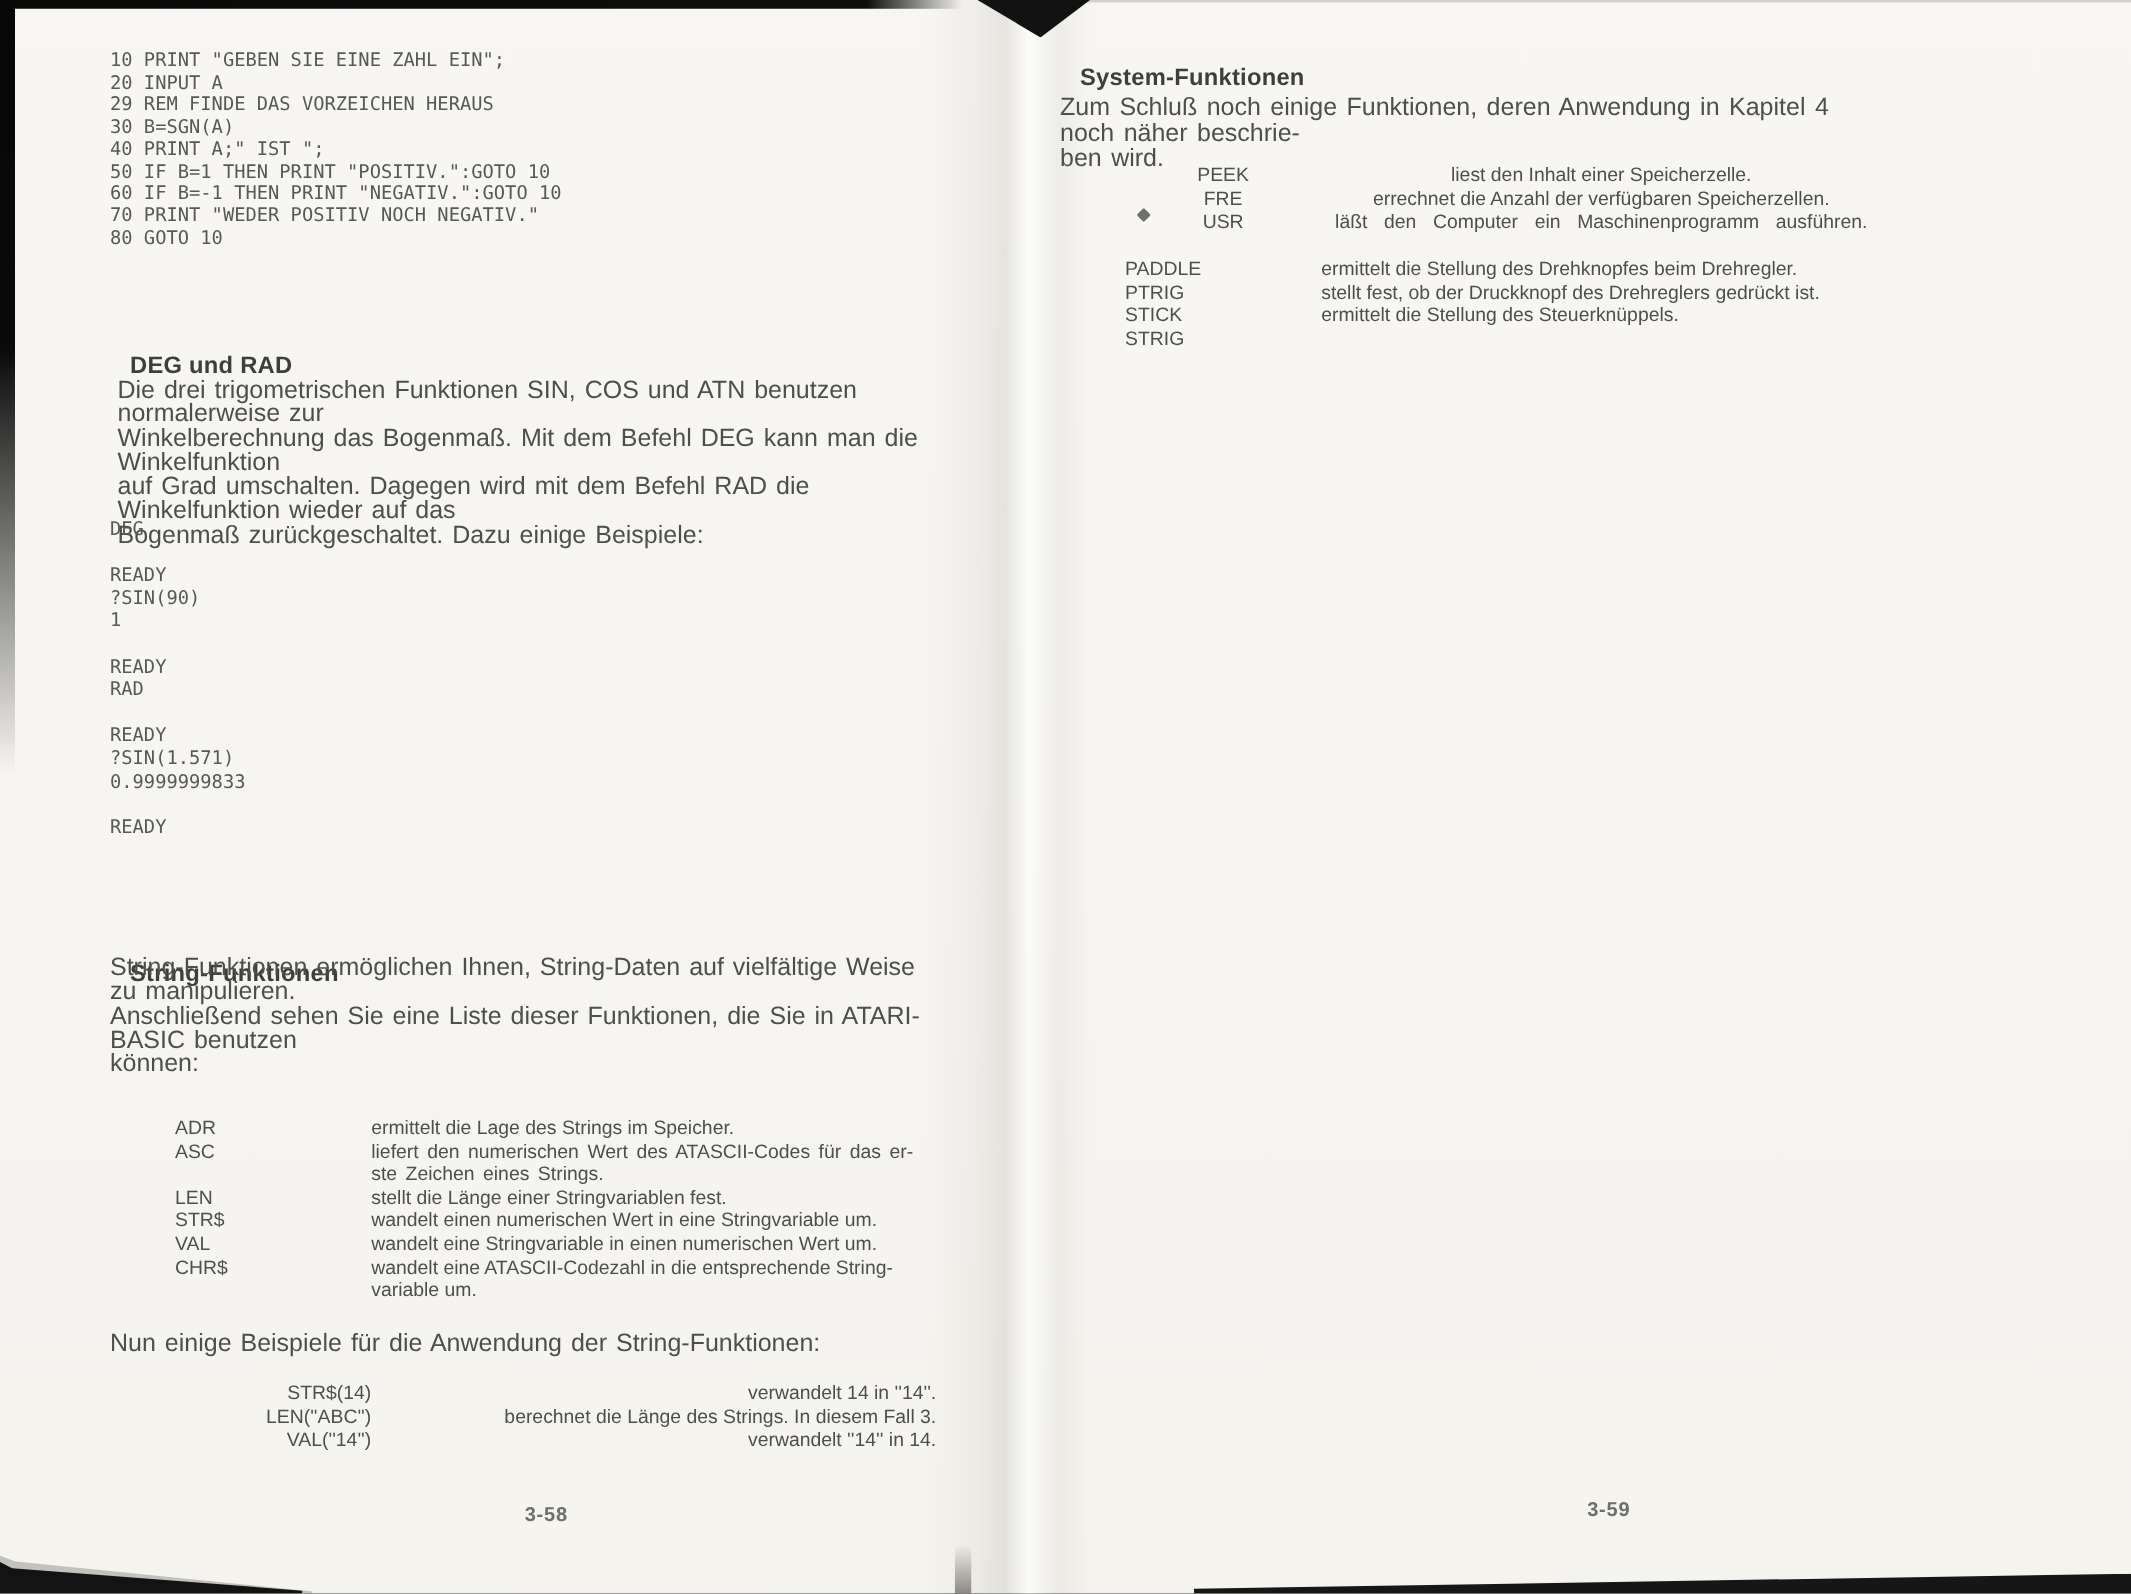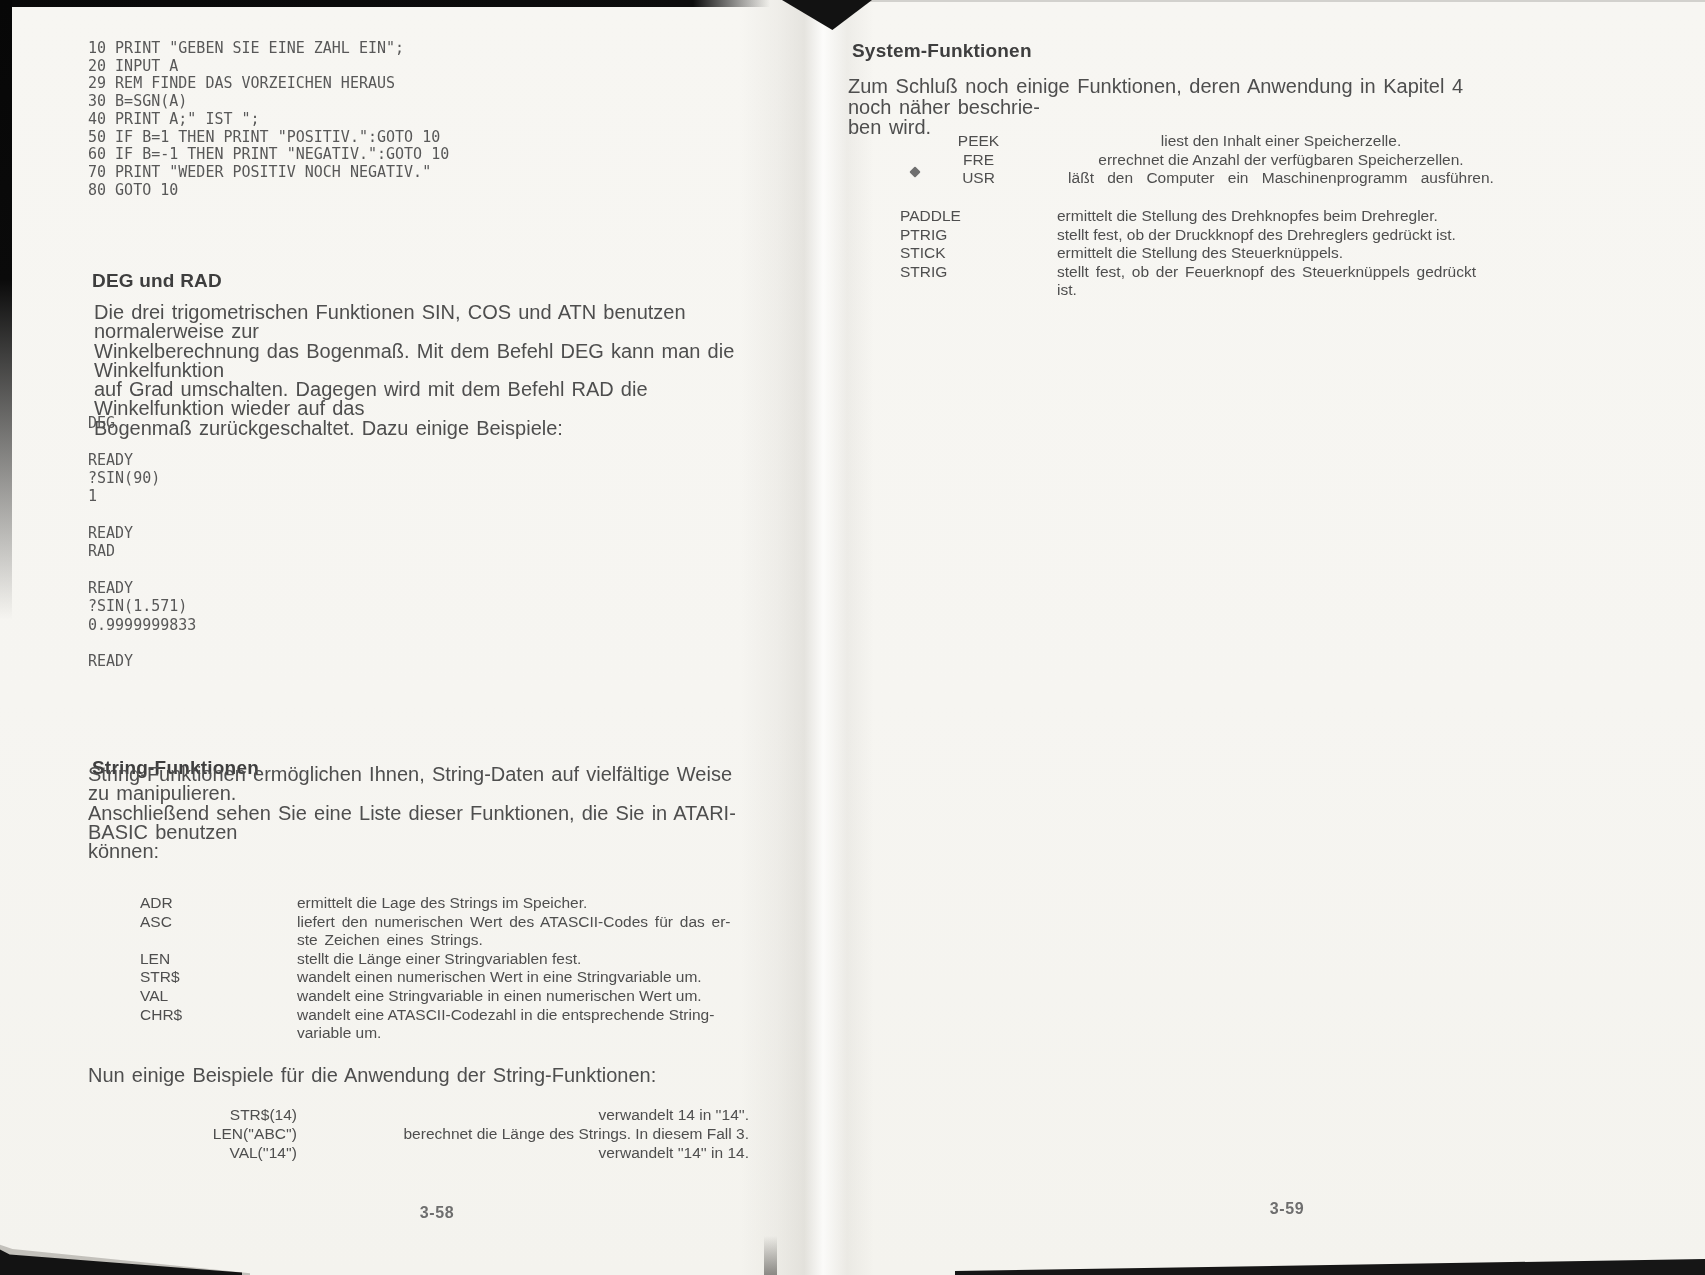--- a/index.html
+++ b/index.html
@@ -3,21 +3,21 @@
 <meta charset="utf-8">
 <style>
   html,body { margin:0; padding:0; background:#222; }
   .scan {
     position:relative; width:1705px; height:1275px; overflow:hidden;
     background:linear-gradient(180deg,#f7f6f2 0%,#f6f5f1 55%,#f4f3ee 100%);
     font-family:"Liberation Sans", sans-serif;
   }
   .abs { position:absolute; }
   h2.sect {
-    margin:4px; font-size:19px; font-weight:bold; color:#3e3e3e;
+    margin:16px; font-size:19px; font-weight:bold; color:#3e3e3e;
     letter-spacing:0.2px; font-family:"Liberation Sans", sans-serif;
   }
   .body {
     margin:0; font-size:20px; color:#4e4e4e; line-height:19.3px;
     white-space:pre-line; word-spacing:1.6px;
   }
   .mono {
     margin:0; font-family:"DejaVu Sans Mono", monospace; font-size:15px;
     color:#585858; white-space:pre; letter-spacing:0px;
   }
@@ -162,20 +162,18 @@
     </div>
 
     <div class="abs deflist" style="left:900px; top:207px; grid-template-columns:157px 448px;">
       <div class="term">PADDLE</div>
       <div class="desc">ermittelt die Stellung des Drehknopfes beim Drehregler.</div>
       <div class="term">PTRIG</div>
       <div class="desc">stellt fest, ob der Druckknopf des Drehreglers gedrückt ist.</div>
       <div class="term">STICK</div>
       <div class="desc">ermittelt die Stellung des Steuerknüppels.</div>
       <div class="term">STRIG</div>
-      <div class="desc spread2">stellt fest, ob der Feuerknopf des Steuerknüppels gedrückt
-ist.</div>
     </div>
 
     <div class="abs pagenum" style="left:1232px; top:1200px;">3-59</div>
   </section>
 
 </div>
 
 </body></html>

